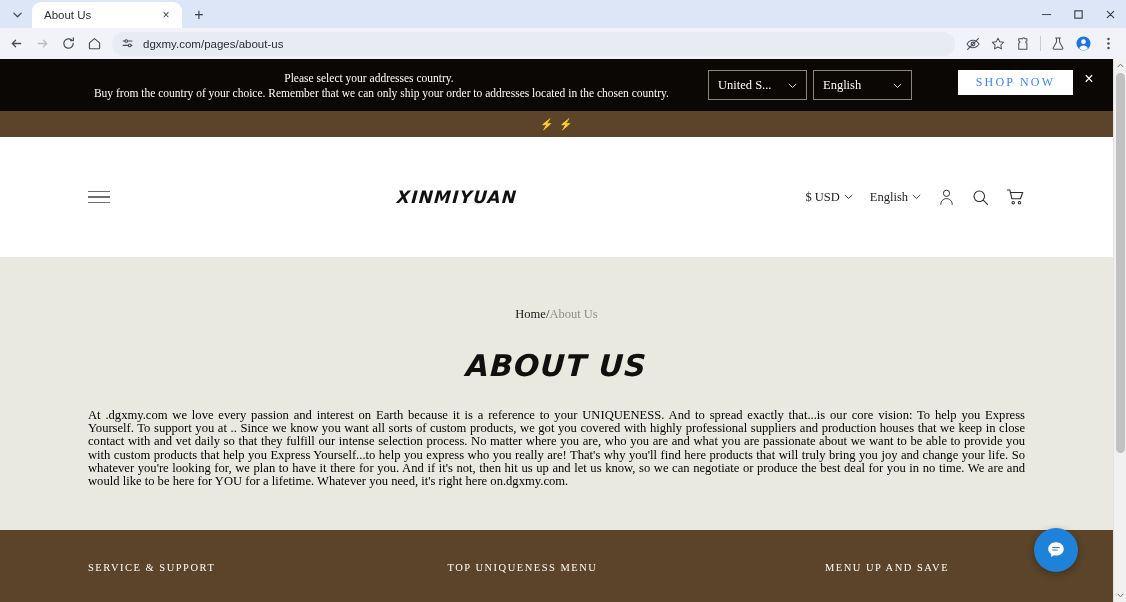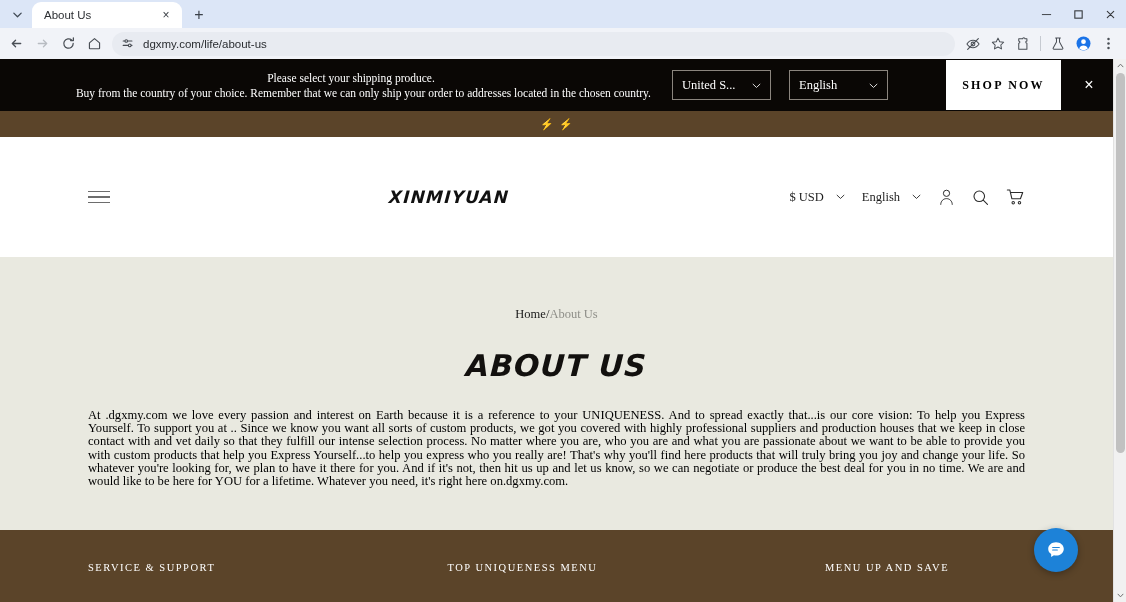--- a/index.html
+++ b/index.html
@@ -84,33 +84,33 @@
     background: #0a0705; color: #ffffff;
     height: 52px; display: flex; align-items: center;
     padding: 0 14px 0 0; position: relative;
   }
   .announce-text {
     flex: 1; text-align: center; padding-left: 30px;
     font-family: "Liberation Serif", serif;
   }
   .announce-line1 { font-size: 11.5px; line-height: 15px; }
   .announce-line2 { font-size: 11.5px; line-height: 14px; max-width: 600px; margin: 0 auto; text-align: right; }
-  .announce-controls { display: flex; align-items: center; gap: 18px; flex: none; }
+  .announce-controls { display: flex; align-items: flex-start; gap: 6px; flex: none; }
   .sel-box {
     width: 99px; height: 30px; border: 1px solid #8b857e; background: #0a0705;
     display: flex; align-items: center; justify-content: space-between;
     padding: 0 9px; color: #fff;
   }
   .sel-box span { font-family: "Liberation Serif", serif; font-size: 12.5px; }
   .sel-caret { font-size: 9px; opacity: .9; }
   .shopnow {
-    width: 115px; height: 50px; background: #ffffff; color: #000000;
+    width: 115px; height: 25px; background: #ffffff; color: #3b82f6;
     display: flex; align-items: center; justify-content: center;
     font-family: "Liberation Serif", serif; font-size: 12px;
-    letter-spacing: 2.2px; font-weight: 700; margin-left: 40px;
+    letter-spacing: 2.2px; font-weight: 400; margin-left: 40px;
   }
   .announce-close { color:#fff; font-size: 16px; width:20px; text-align:center; font-family:"Liberation Sans",sans-serif; }
 
   
   .promo {
     background: #5b4429; height: 26px;
     display: flex; align-items: center; justify-content: center;
     color: #ffffff; font-family: "Liberation Serif", serif; font-size: 12px;
     gap: 5px;
   }
@@ -123,21 +123,21 @@
   }
   .hamburger { width: 22px; display: flex; flex-direction: column; gap: 4px; flex: none; }
   .hamburger i { display:block; height: 1.6px; background: #6d6d6d; width: 100%; }
   .logo-wrap { flex: 1; display: flex; justify-content: center; }
   .logo {
     font-family: "DejaVu Sans", sans-serif;
     font-style: italic; font-weight: bold; font-size: 17px;
     letter-spacing: 1.2px; color: #111; transform: skewX(-4deg);
   }
   .header-right { display: flex; align-items: center; gap: 17px; flex: none; color: #2f2f2f; }
-  .hr-item { display: flex; align-items: center; gap: 12px; font-family: "Liberation Serif", serif; font-size: 12.5px; color:#1d1d1d; }
+  .hr-item { display: flex; align-items: center; gap: 4px; font-family: "Liberation Serif", serif; font-size: 12.5px; color:#1d1d1d; }
   .hr-caret { font-size: 9px; }
   .hr-icon { display:flex; align-items:center; justify-content:center; color:#2b2b2b; }
 
   
   .content { background: #e9e9e0; height: 273px; padding-top: 50px; }
   .breadcrumb { text-align: center; font-family: "Liberation Serif", serif; font-size: 12.5px; }
   .crumb-home { color: #1a1a1a; font-weight: 400; }
   .crumb-cur { color: #8e8e88; }
   .page-title {
     text-align: center; margin-top: 26px;
@@ -241,21 +241,21 @@
     </div>
 
     <div class="omnibox">
       <span class="omnibox-icon">
         <svg width="14" height="14" viewBox="0 0 16 16" fill="none">
           <path d="M2.5 4.6h10M2.5 9.6h10" stroke="#454a51" stroke-width="1.25" stroke-linecap="round"></path>
           <circle cx="6" cy="4.6" r="1.5" fill="#f1f3f8" stroke="#454a51" stroke-width="1.2"></circle>
           <circle cx="10" cy="9.6" r="1.5" fill="#f1f3f8" stroke="#454a51" stroke-width="1.2"></circle>
         </svg>
       </span>
-      <span class="omnibox-url" title="dgxmy.com/pages/about-us">dgxmy.com/life/about-us</span>
+      <span class="omnibox-url" title="dgxmy.com/pages/about-us">dgxmy.com/pages/about-us</span>
     </div>
 
     <div class="tb-right">
       <div class="tb-icon">
         <svg width="16" height="16" viewBox="0 0 18 18" fill="none">
           <path d="M2.2 9S4.9 4.8 9 4.8 15.8 9 15.8 9 13.1 13.2 9 13.2 2.2 9 2.2 9z" stroke="#4a4f56" stroke-width="1.15"></path>
           <circle cx="9" cy="9" r="2.1" stroke="#4a4f56" stroke-width="1.15"></circle>
           <path d="M3 15L15 3" stroke="#4a4f56" stroke-width="1.3" stroke-linecap="round"></path>
         </svg>
       </div>
@@ -291,21 +291,21 @@
         </svg>
       </div>
     </div>
   </div>
 
   <div class="viewport">
     <div class="page">
 
       <div class="announce">
         <div class="announce-text">
-          <div class="announce-line1">Please select your shipping produce.</div>
+          <div class="announce-line1">Please select your addresses country.</div>
           <div class="announce-line2">Buy from the country of your choice. Remember that we can only ship your order to addresses located in the chosen country.</div>
         </div>
         <div class="announce-controls">
           <div class="sel-box">
             <span>United S...</span>
             <span class="sel-caret">
               <svg width="9" height="6" viewBox="0 0 10 7" fill="none">
                   <path d="M1 1.4L5 5.2L9 1.4" stroke="#ffffff" stroke-width="1.1" stroke-linecap="round" stroke-linejoin="round"></path>
                 </svg>
             </span>

